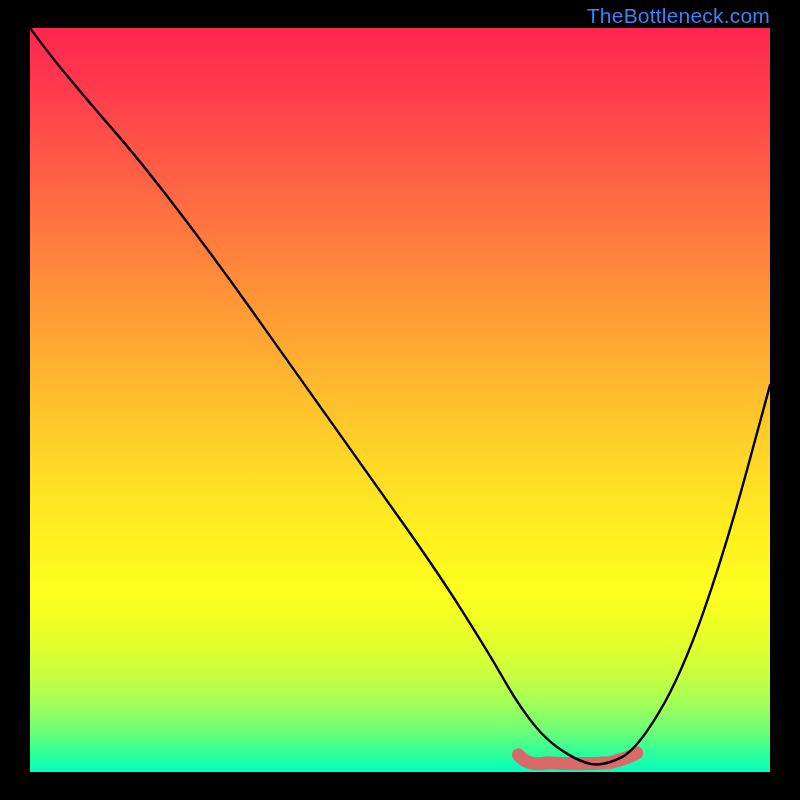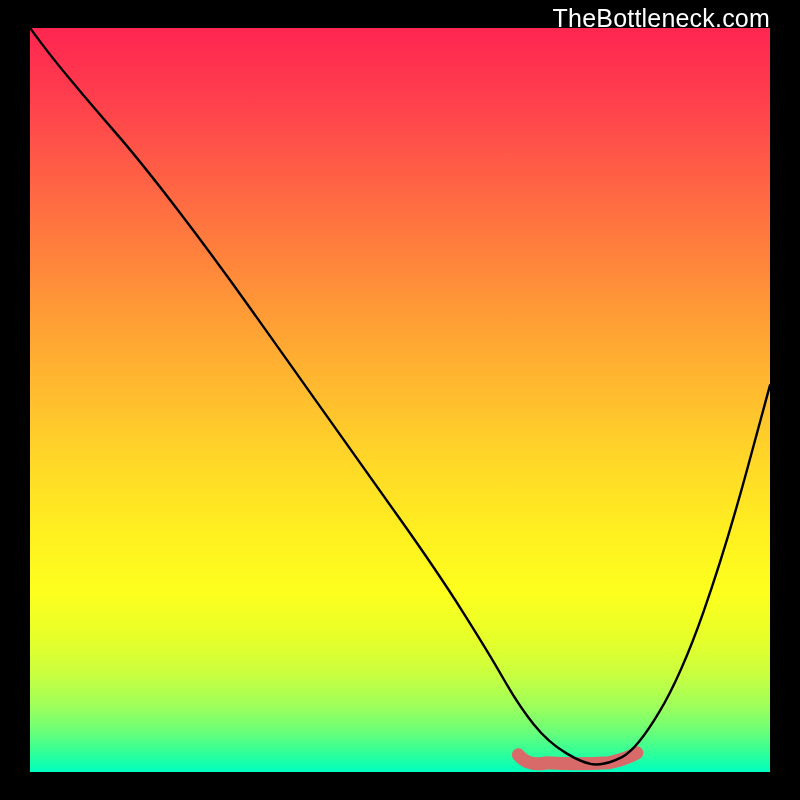--- a/index.html
+++ b/index.html
@@ -71,22 +71,22 @@
     stroke: #d86a6a;
     stroke-width: 9;
     stroke-linecap: round;
     stroke-linejoin: round;
   }
   .watermark {
     position: absolute;
     top: 4px;
     right: 30px;
     font-family: Arial, Helvetica, sans-serif;
-    font-size: 25px;
-    color: #ffffff;
+    font-size: 21px;
+    color: #3b82f6;
     letter-spacing: 0.2px;
     user-select: none;
   }
 </style>
 </head>
 <body>
 
 <div class="stage">
 
   <div class="watermark">TheBottleneck.com</div>

